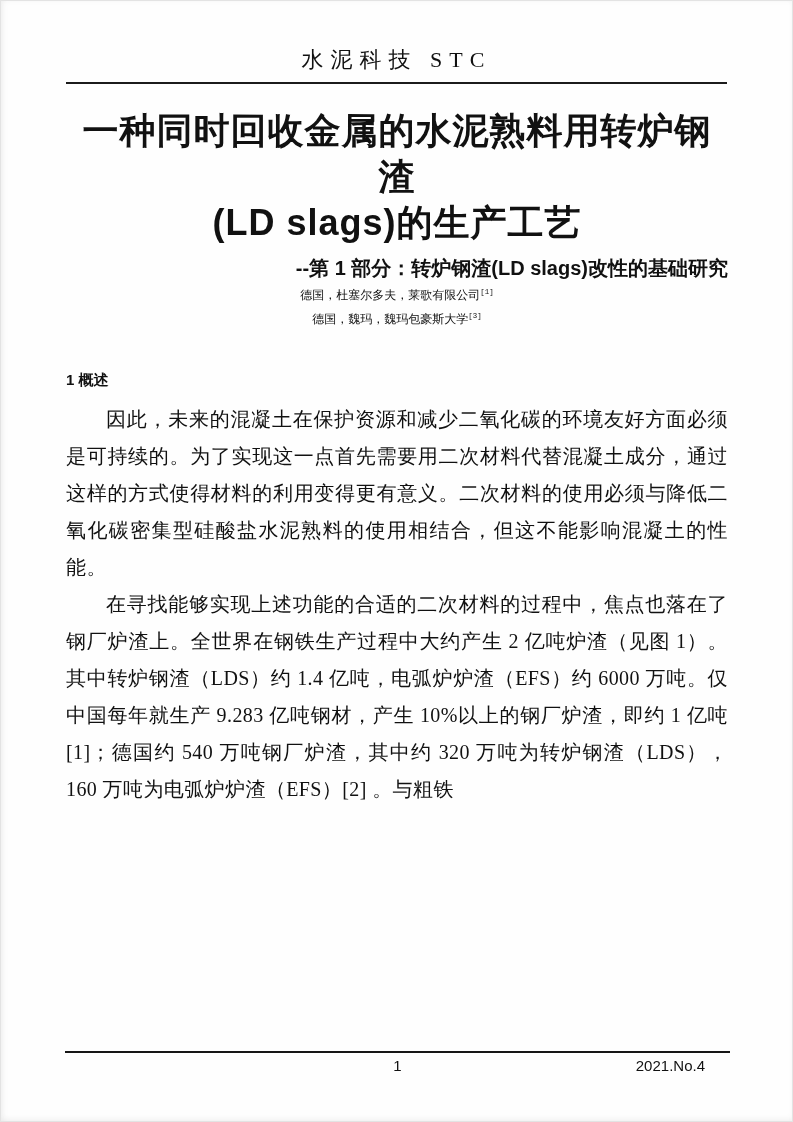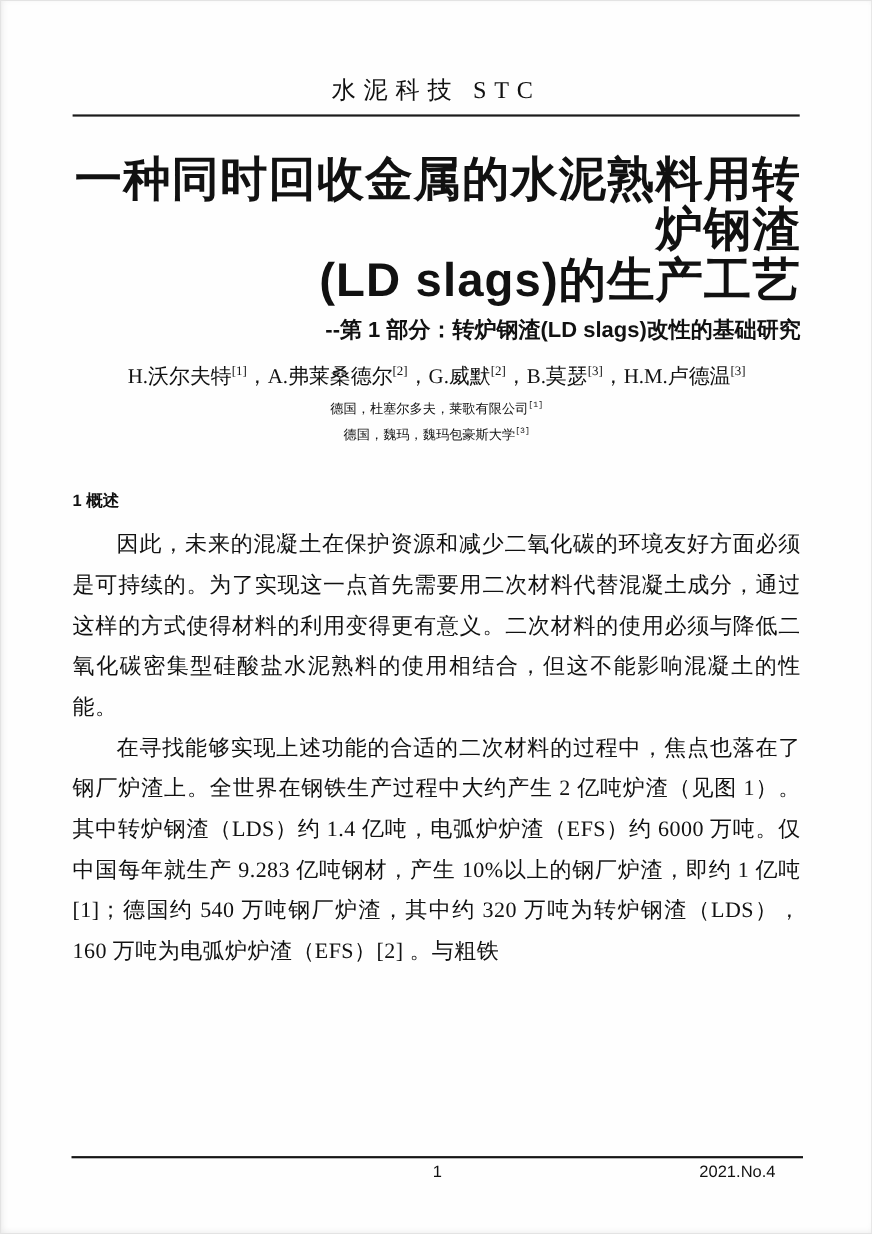--- a/index.html
+++ b/index.html
@@ -16,41 +16,40 @@
     color: #111111;
     box-shadow: inset 0 0 0 1px #e3e3e3, inset 3px 0 6px rgba(0,0,0,0.05), inset 0 -3px 6px rgba(0,0,0,0.04);
     overflow: hidden;
     font-family: "Liberation Serif", "DejaVu Serif", serif;
   }
   .content {
     margin: 0 65px 0 66px; 
   }
   
   .journal-name {
-    padding-top: 32px;
+    padding-top: 46px;
     text-align: center;
     font-size: 22px;
     line-height: 28px;
     letter-spacing: 7px;
     font-family: "Liberation Serif", "DejaVu Serif", serif;
-    margin-top: 36px;
   }
   .header-rule {
     margin: 8px 66px 0 66px;
     border: 0;
     border-top: 2px solid #1b1b1b;
     height: 0;
   }
   
   .paper-title {
-    margin-top: 34px;
-    text-align: right;
+    margin-top: 24px;
+    text-align: center;
     font-family: "Liberation Sans", "DejaVu Sans", sans-serif;
     font-weight: 700;
-    font-size: 43px;
+    font-size: 36px;
     line-height: 46px;
     letter-spacing: 1px;
   }
   .paper-subtitle {
     margin-top: 10px;
     text-align: right;
     font-family: "Liberation Sans", "DejaVu Sans", sans-serif;
     font-weight: 700;
     font-size: 20px;
     line-height: 24px;
@@ -129,21 +128,20 @@
 
   <div class="content">
 
     <div class="paper-title">
       <div>一种同时回收金属的水泥熟料用转炉钢渣</div>
       <div>(LD slags)的生产工艺</div>
     </div>
 
     <div class="paper-subtitle">--第 1 部分：转炉钢渣(LD slags)改性的基础研究</div>
 
-    <div class="authors-line"><span>H.沃尔夫特</span><sup>[1]</sup><span>，</span><span>A.弗莱桑德尔</span><sup>[2]</sup><span>，</span><span>G.威默</span><sup>[2]</sup><span>，</span><span>B.莫瑟</span><sup>[3]</sup><span>，</span><span>H.M.卢德温</span><sup>[3]</sup><span></span></div>
 
     <div class="affiliations">
       <div class="affiliation-line"><span>德国，杜塞尔多夫，莱歌有限公司</span><sup>[1]</sup></div>
       <div class="affiliation-line"><span>德国，魏玛，魏玛包豪斯大学</span><sup>[3]</sup></div>
     </div>
 
     <div class="section-heading">1 概述</div>
 
     <div class="body-text">
       <p>因此，未来的混凝土在保护资源和减少二氧化碳的环境友好方面必须是可持续的。为了实现这一点首先需要用二次材料代替混凝土成分，通过这样的方式使得材料的利用变得更有意义。二次材料的使用必须与降低二氧化碳密集型硅酸盐水泥熟料的使用相结合，但这不能影响混凝土的性能。</p>

